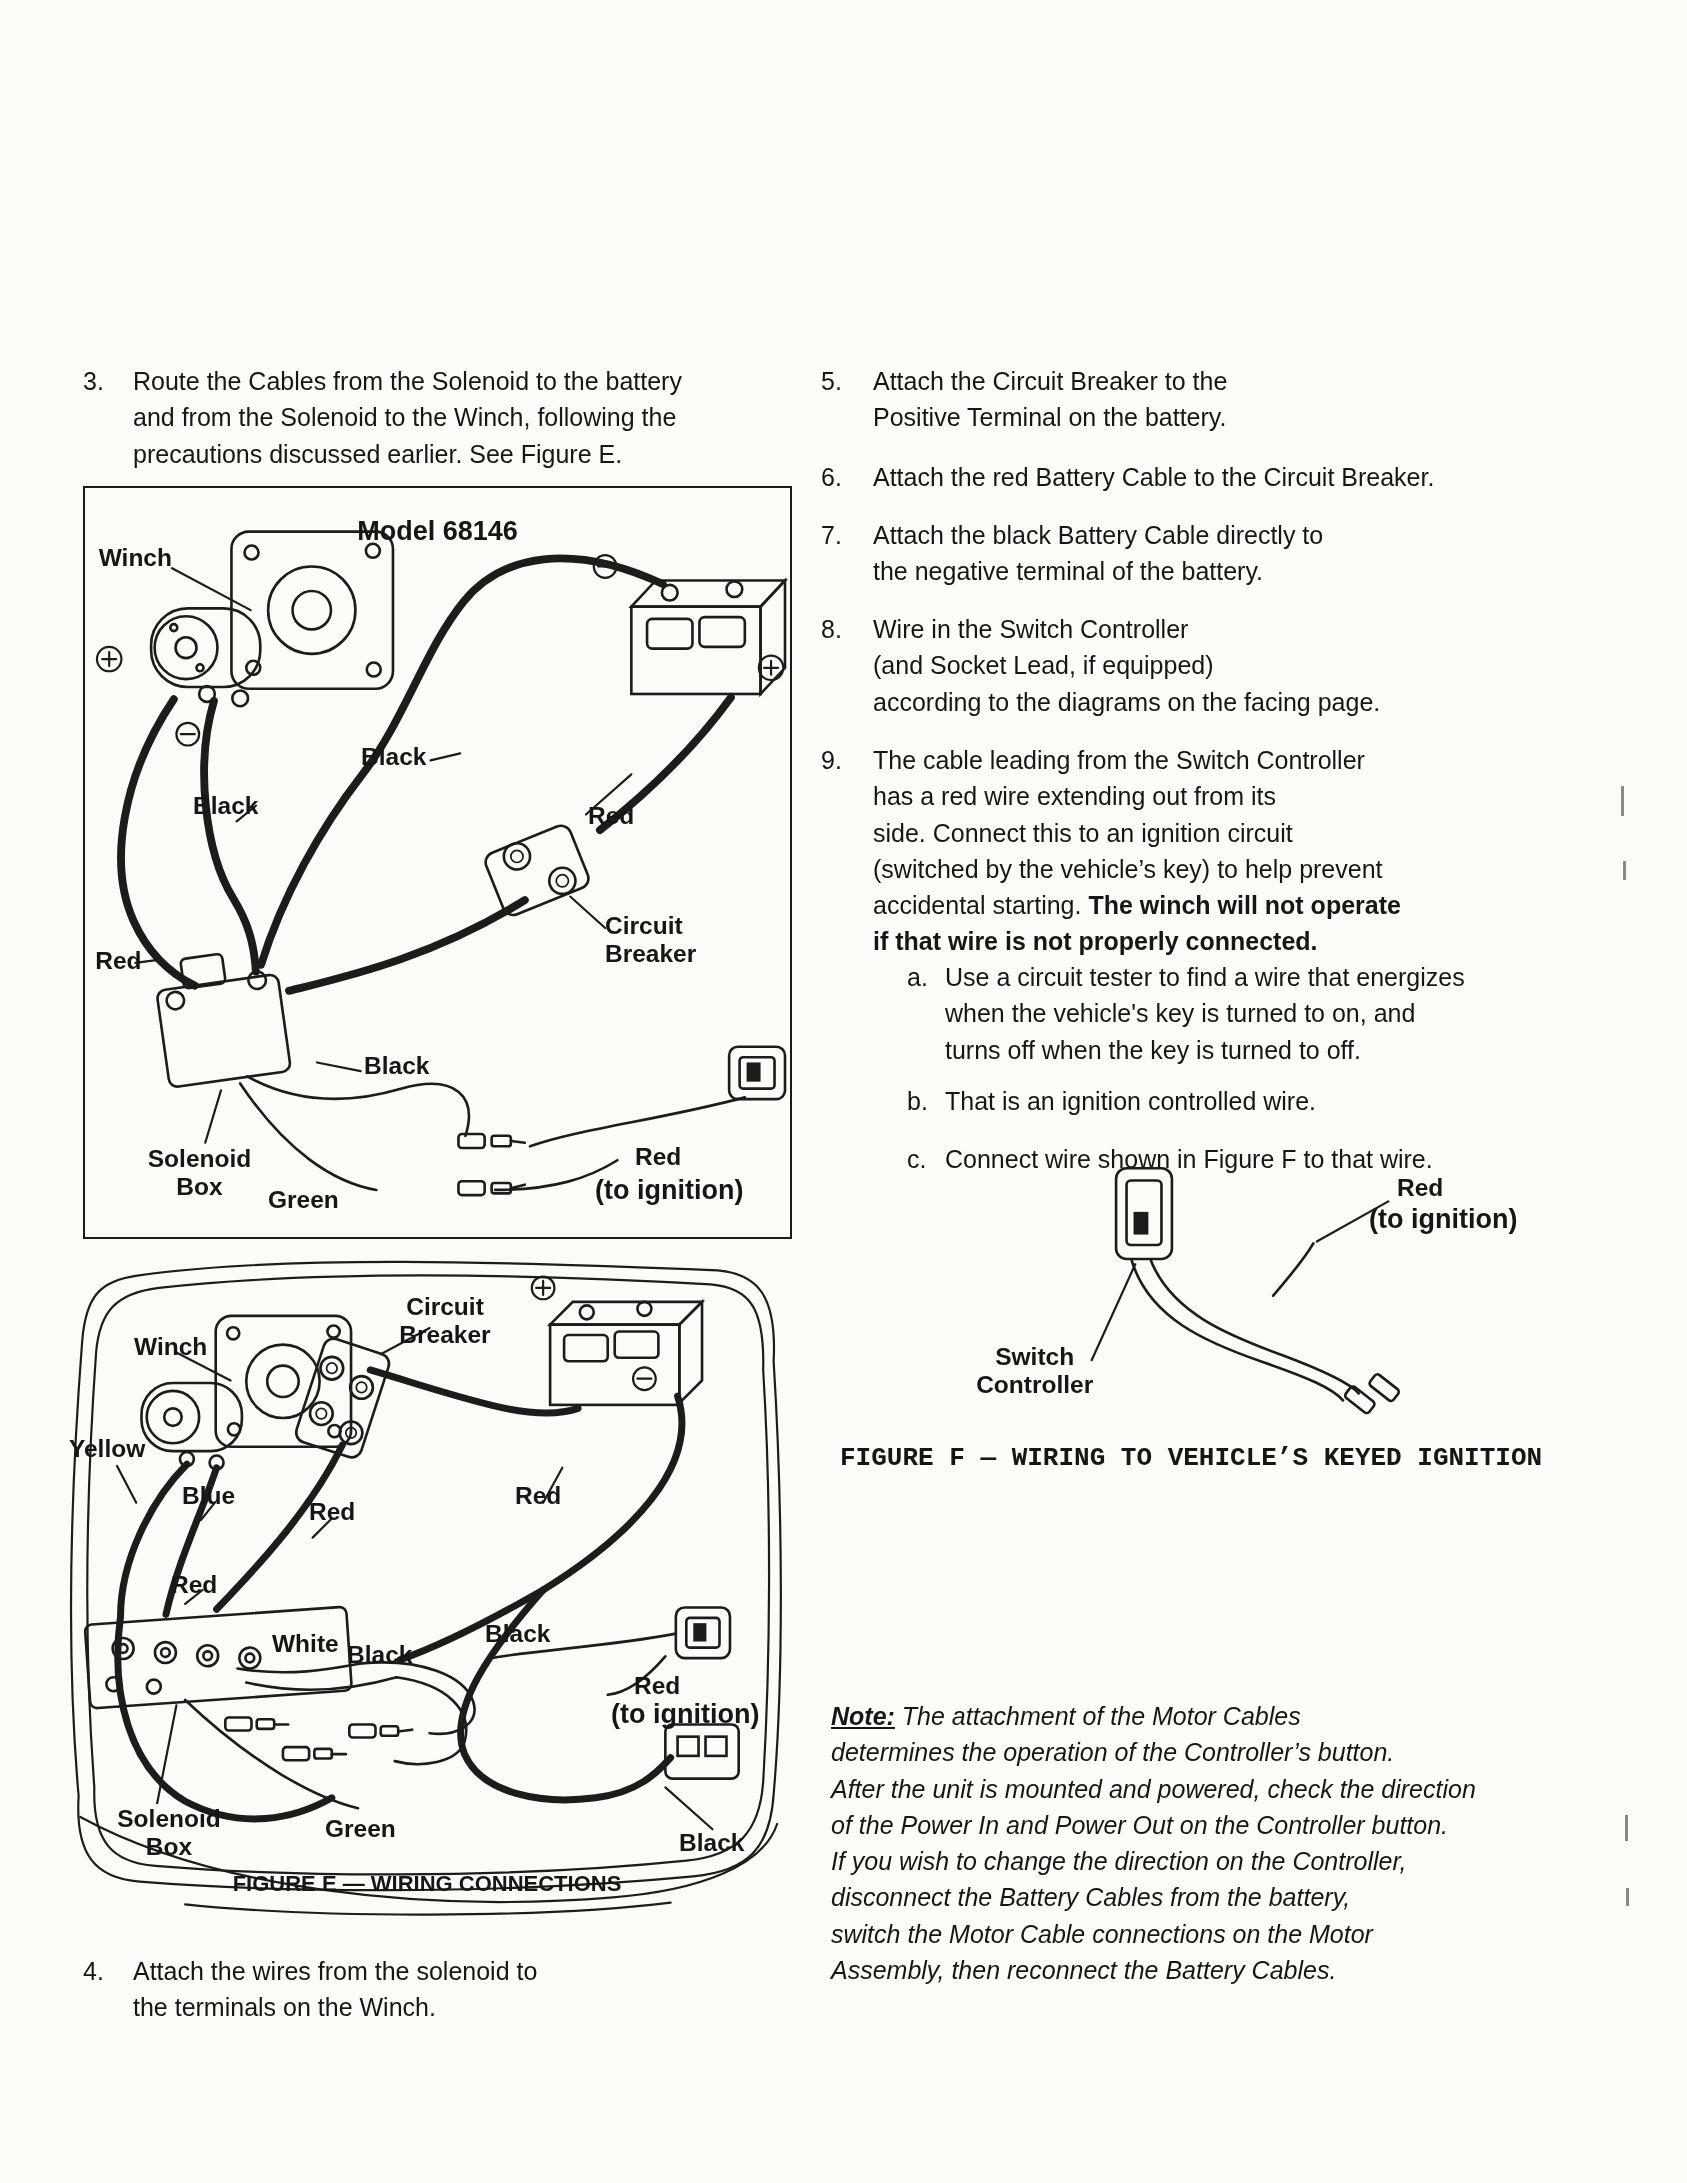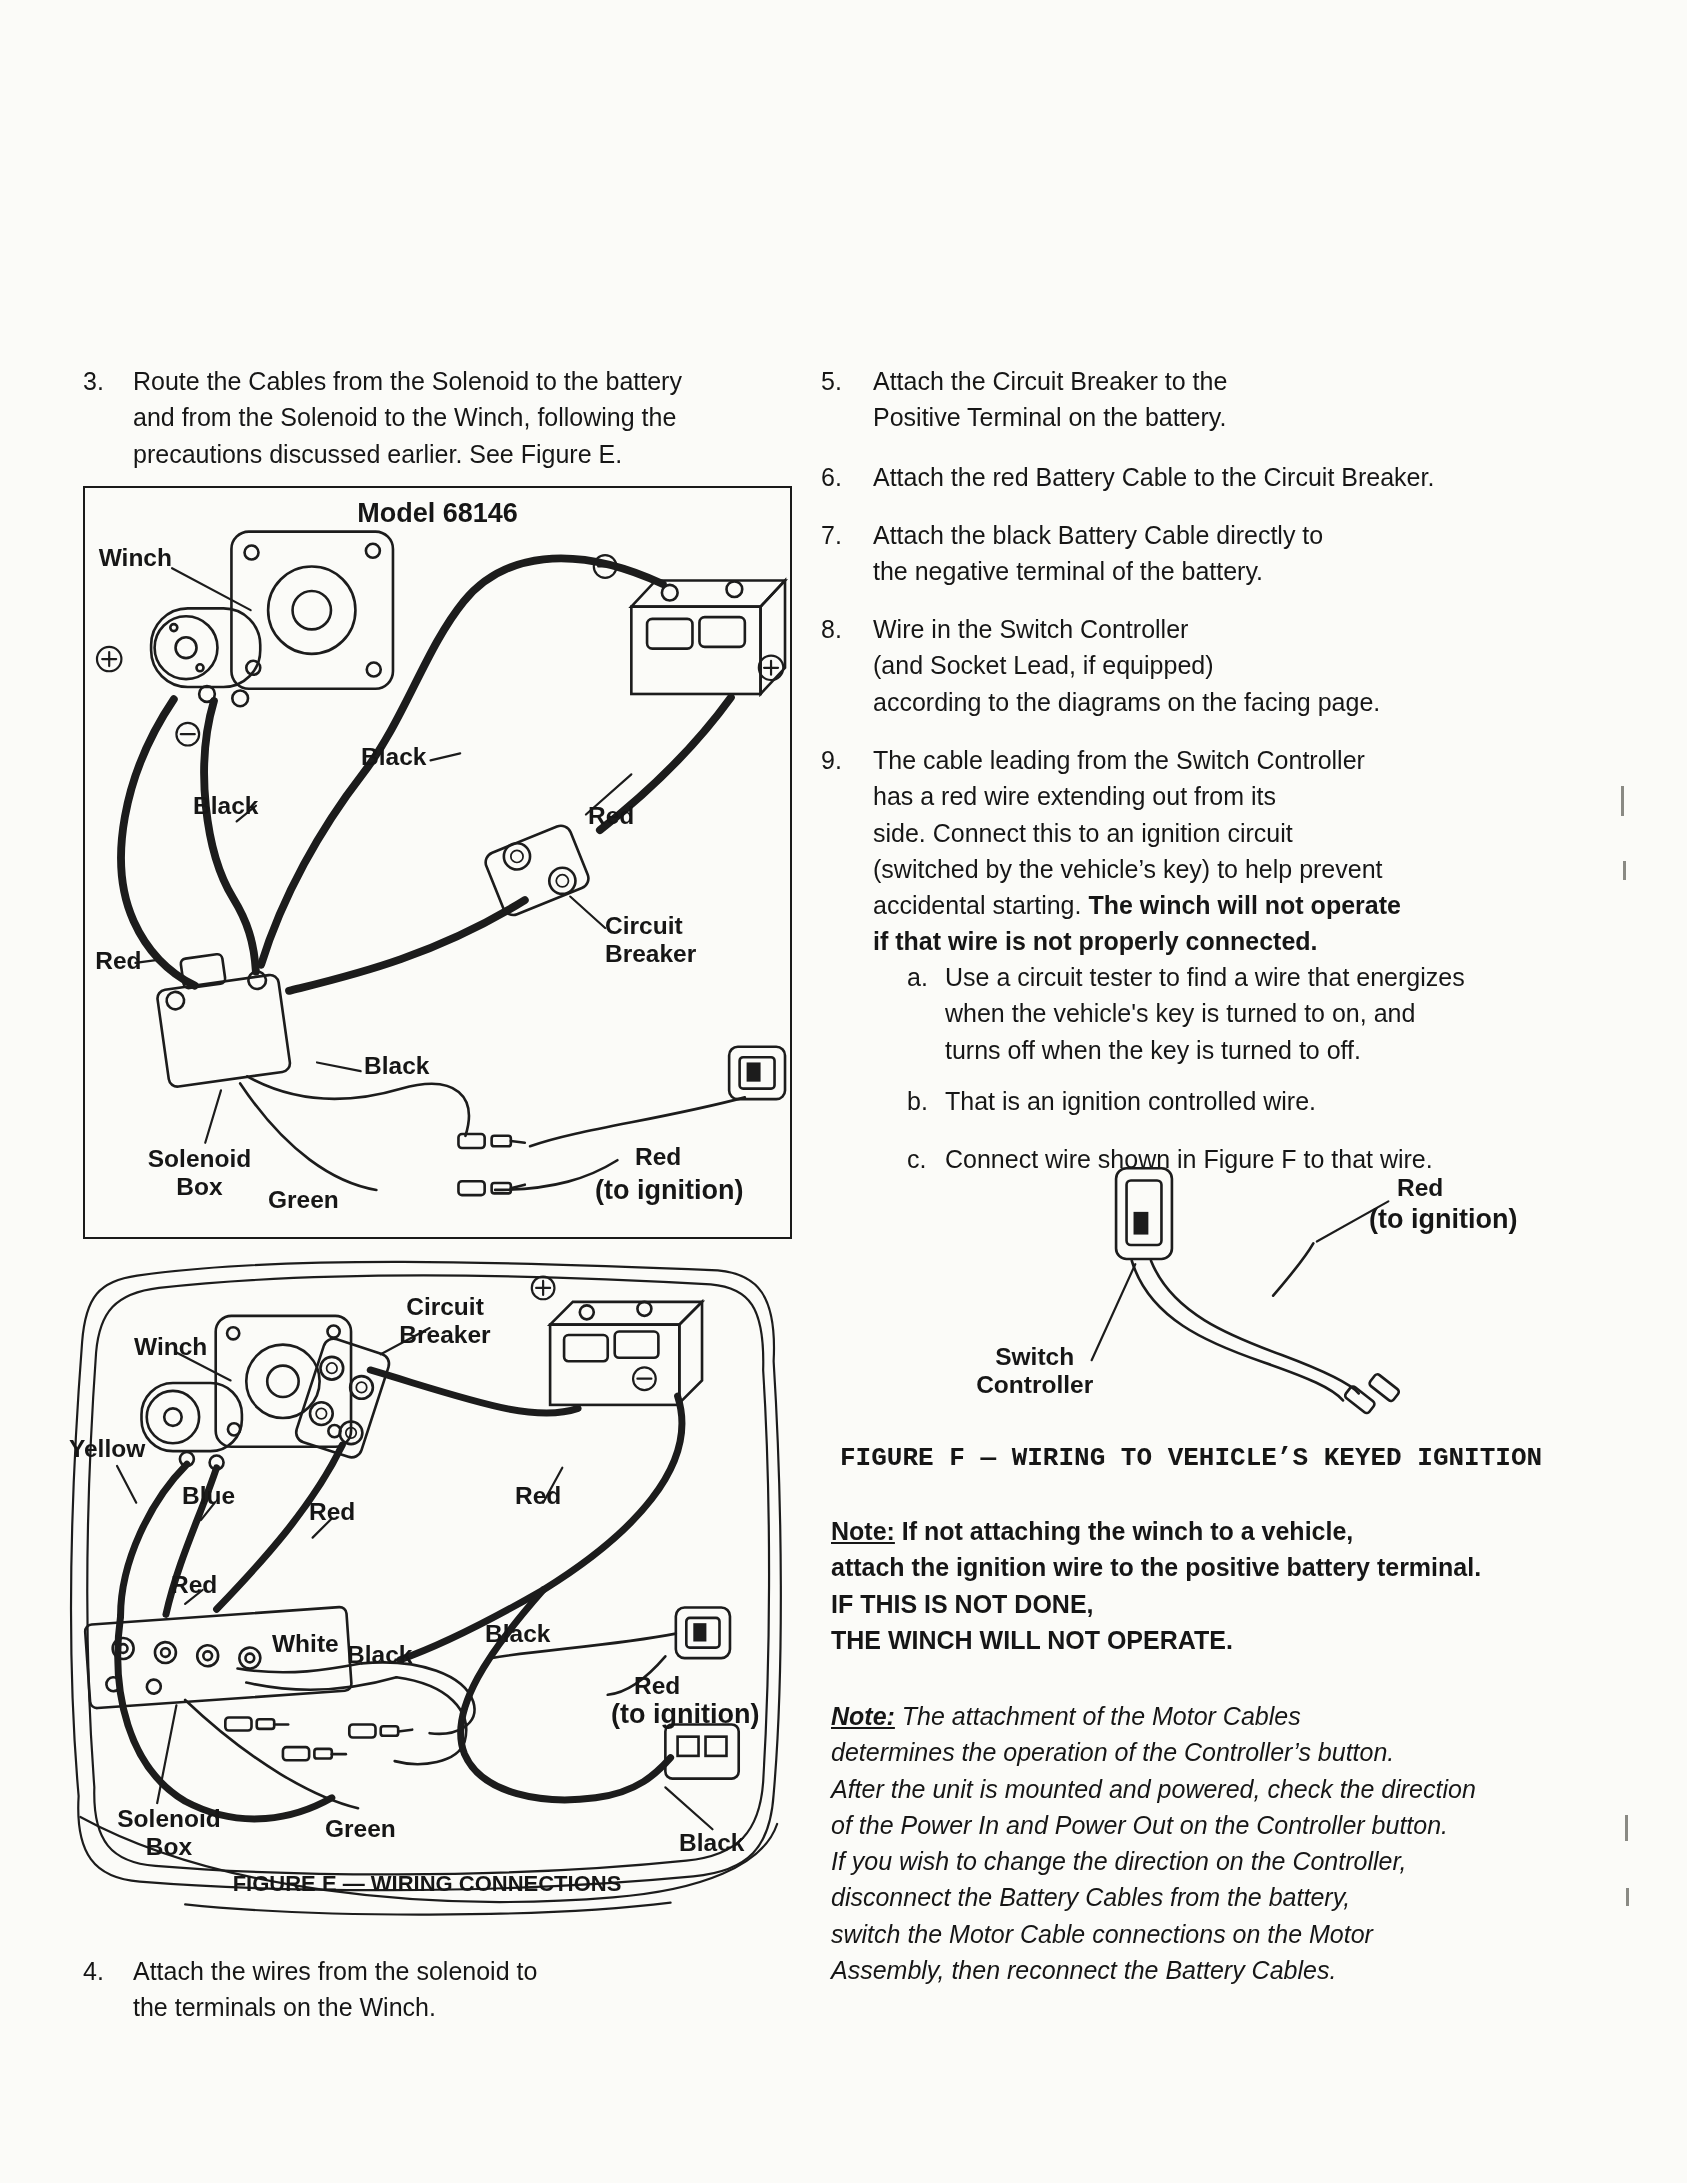--- a/index.html
+++ b/index.html
@@ -10,21 +10,21 @@
     font-family:"Liberation Sans", sans-serif;
     overflow:hidden;
   }
   .step { position:absolute; display:flex; font-size:25px; line-height:1.45; }
   .step .num { flex:0 0 auto; }
   .step .txt { white-space:pre-line; }
   .b { font-weight:bold; }
   .pre { white-space:pre-line; }
   .fig-box { position:absolute; }
   .box-frame { position:absolute; border:2.6px solid #1a1a1a; background:transparent; }
-  .fig-title { position:absolute; left:0; width:100%; text-align:center; font-weight:bold; font-size:27px; }
+  .fig-title { position:absolute; left:0; width:100%; text-align:center; font-weight:bold; font-size:27px;margin-top:18px; }
   .caption { position:absolute; left:0; width:100%; text-align:center; font-weight:bold; font-size:22px; }
   .lbl { position:absolute; font-weight:bold; font-size:24.5px; line-height:1.15; white-space:pre-line; }
   .lbl.c { text-align:center; }
   .lbl-sm { position:absolute; font-weight:bold; font-size:27px; line-height:1.1; white-space:pre-line; }
   .heading { position:absolute; font-weight:bold; font-size:26px;font-family:Liberation Mono, monospace; }
   .note { position:absolute; font-size:25px; line-height:1.45; }
   .note .nlabel { font-weight:bold; text-decoration:underline; }
   .diagram-svg { position:absolute; left:0; top:0; }
   .scan-mark { position:absolute; background:#8a8a84; }
 </style>
@@ -394,26 +394,20 @@
       </g>
     </svg>
     <div class="lbl" style="left:445px; top:10.5px;">Red</div>
     <div class="lbl-sm" style="left:417px; top:42px;">(to ignition)</div>
     <div class="lbl c" style="left:8.7px; top:180px; width:148px;">Switch
 Controller</div>
   </div>
 
   <div class="heading" style="left:840px; top:1443px;">FIGURE F — WIRING TO VEHICLE’S KEYED IGNITION</div>
 
-  <div class="note" style="left:831px; top:1513px;">
-    <span class="nlabel">Note:</span><span class="pre b"> If not attaching the winch to a vehicle,
-attach the ignition wire to the positive battery terminal.
-IF THIS IS NOT DONE,
-THE WINCH WILL NOT OPERATE.</span>
-  </div>
 
   <div class="note" style="left:831px; top:1698px;font-style:italic;">
     <span class="nlabel">Note:</span><span class="pre"> The attachment of the Motor Cables
 determines the operation of the Controller’s button.
 After the unit is mounted and powered, check the direction
 of the Power In and Power Out on the Controller button.
 If you wish to change the direction on the Controller,
 disconnect the Battery Cables from the battery,
 switch the Motor Cable connections on the Motor
 Assembly, then reconnect the Battery Cables.</span>

